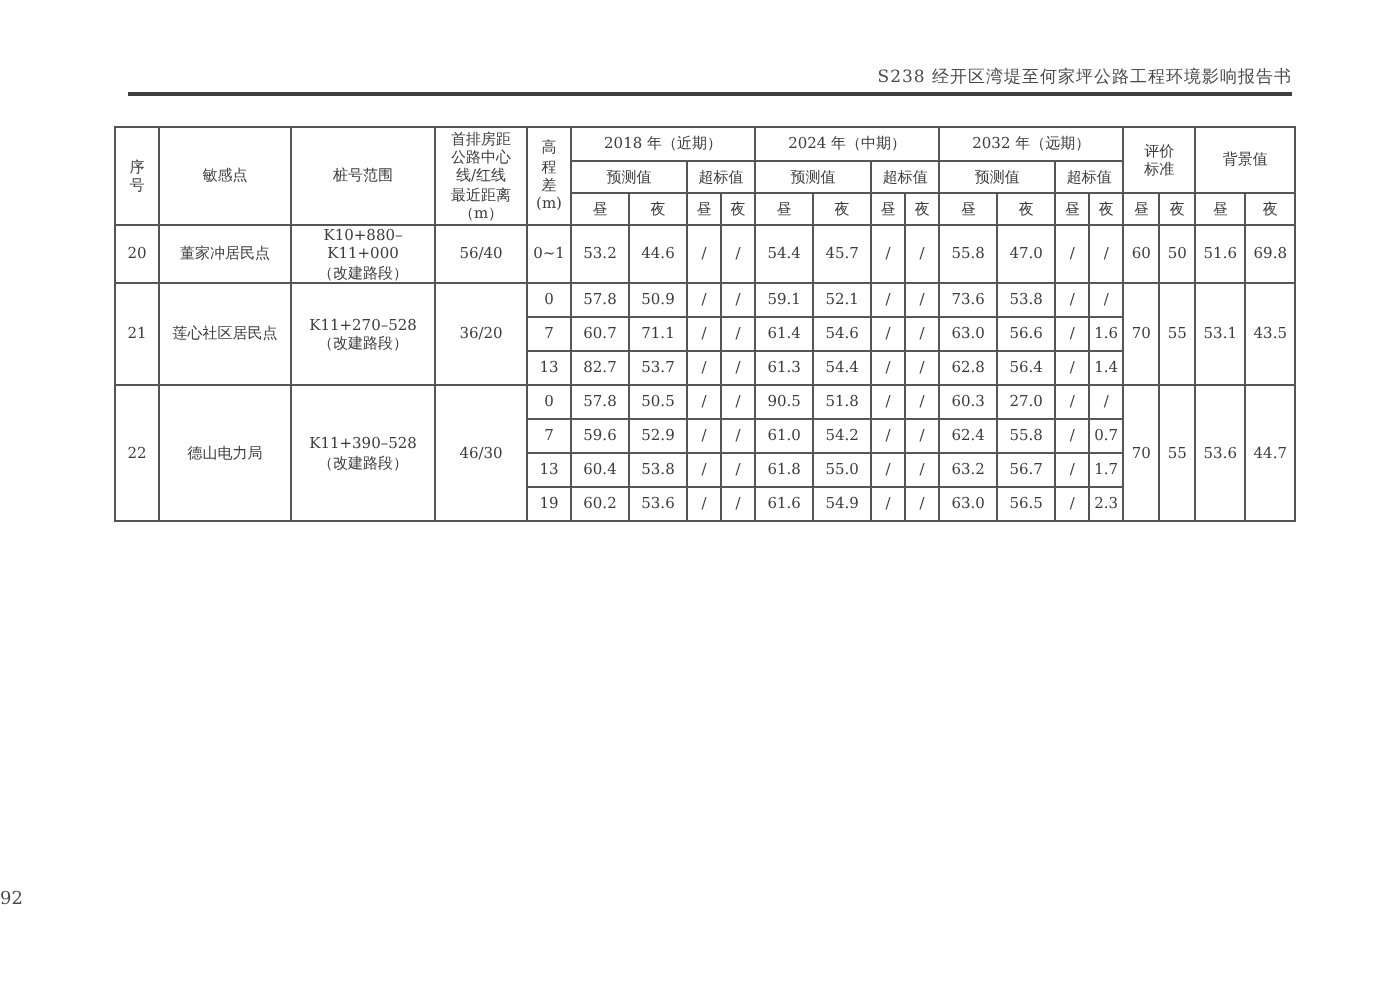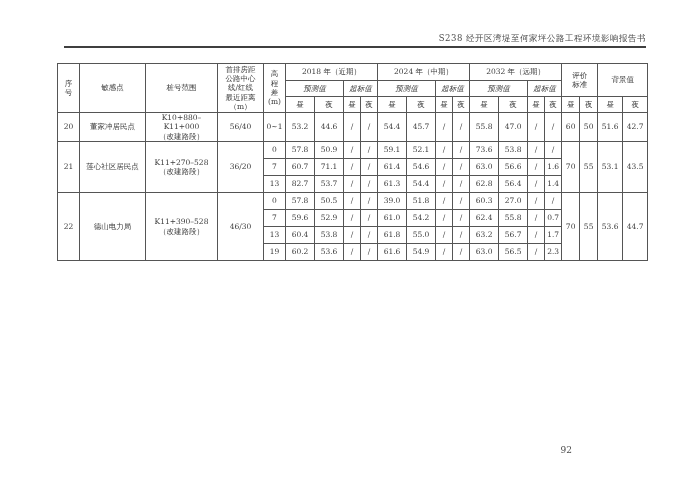--- a/index.html
+++ b/index.html
@@ -9,24 +9,24 @@
 
   .doc-header { position: absolute; top: 33px; left: 64px; width: 582px; text-align: right;
     font-size: 8.5px; letter-spacing: 0.5px; color: #4a4a4a; }
   .header-rule { position: absolute; top: 46px; left: 64px; width: 582px; height: 2px; background: #3f3f3f; }
 
   table.noise-table { position: absolute; top: 63px; left: 57px; width: 590px;
     border-collapse: collapse; table-layout: fixed; }
   table.noise-table td { border: 1px solid #555; text-align: center; vertical-align: middle;
     font-size: 7.5px; line-height: 1.25; color: #3c3c3c; white-space: pre-line; padding: 0 1px;
     overflow: hidden; }
-  tr.h1 { height: 17px; } tr.h2 { height: 16px; font-style: italic; } tr.h3 { height: 16px; }
+  tr.h1 { height: 17px; } tr.h2 { height: 16px; } tr.h3 { height: 16px; }
   tr.r-single { height: 22px; } tr.r-sub { height: 17px; }
 
-  .page-number { position: absolute; top: 445px; left: 0; width: 572px; text-align: right;
+  .page-number { position: absolute; top: 445px; left: 0; width: 572px; text-align: left;
     font-size: 9px; color: #4a4a4a; }
 </style>
 </head>
 <body>
 
 <div class="page">
 
   <div class="doc-header">
     <span>S238 经开区湾堤至何家坪公路工程环境影响报告书</span>
   </div>
@@ -120,21 +120,21 @@
         <td>45.7</td>
         <td>/</td>
         <td>/</td>
         <td>55.8</td>
         <td>47.0</td>
         <td>/</td>
         <td>/</td>
         <td>60</td>
         <td>50</td>
         <td>51.6</td>
-        <td>42.7</td>
+        <td>69.8</td>
       </tr>
 
       <tr class="r-sub">
         <td rowspan="3">21</td>
         <td rowspan="3">莲心社区居民点</td>
         <td rowspan="3">K11+270–528
 （改建路段）</td>
         <td rowspan="3">36/20</td>
         <td>0</td>
         <td>57.8</td>
@@ -189,21 +189,21 @@
         <td rowspan="4">22</td>
         <td rowspan="4">德山电力局</td>
         <td rowspan="4">K11+390–528
 （改建路段）</td>
         <td rowspan="4">46/30</td>
         <td>0</td>
         <td>57.8</td>
         <td>50.5</td>
         <td>/</td>
         <td>/</td>
-        <td>39.0</td>
+        <td>90.5</td>
         <td>51.8</td>
         <td>/</td>
         <td>/</td>
         <td>60.3</td>
         <td>27.0</td>
         <td>/</td>
         <td>/</td>
         <td rowspan="4">70</td>
         <td rowspan="4">55</td>
         <td rowspan="4">53.6</td>

